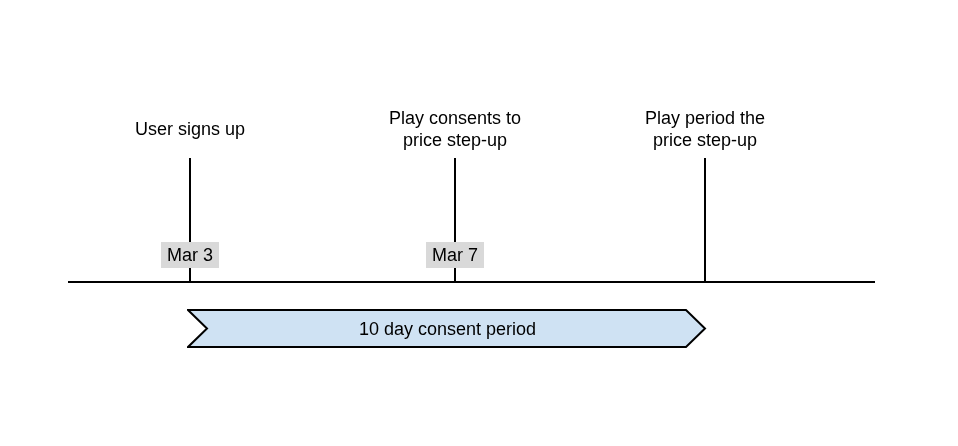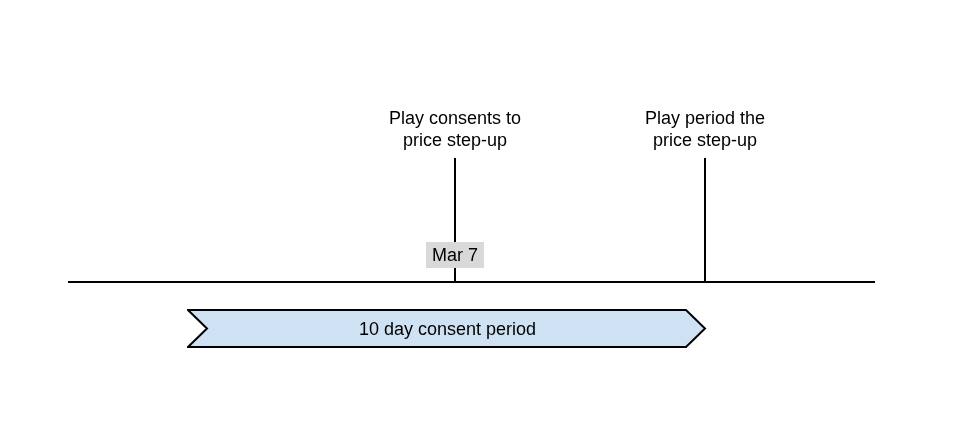--- a/index.html
+++ b/index.html
@@ -89,20 +89,25 @@
   
   .event-1 { left: 80px;  }  
   .event-2 { left: 345px; }  
   .event-3 { left: 595px; }  
 </style>
 </head>
 <body>
 
 <div class="canvas">
 
+  <div class="event event-1">
+    <div class="event-label">User signs up</div>
+    <div class="tick-line"></div>
+    <div class="date-chip" style="background-color: rgb(217, 217, 217);">Mar 3</div>
+  </div>
 
   <div class="event event-2">
     <div class="event-label">Play consents to
 price step-up</div>
     <div class="tick-line"></div>
     <div class="date-chip" style="background-color: rgb(217, 217, 217);">Mar 7</div>
   </div>
 
   <div class="event event-3">
     <div class="event-label">Play period the

